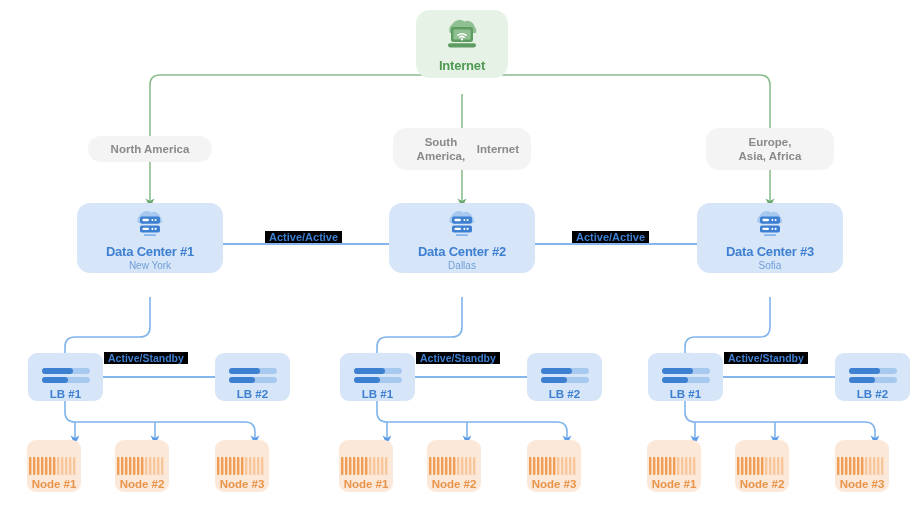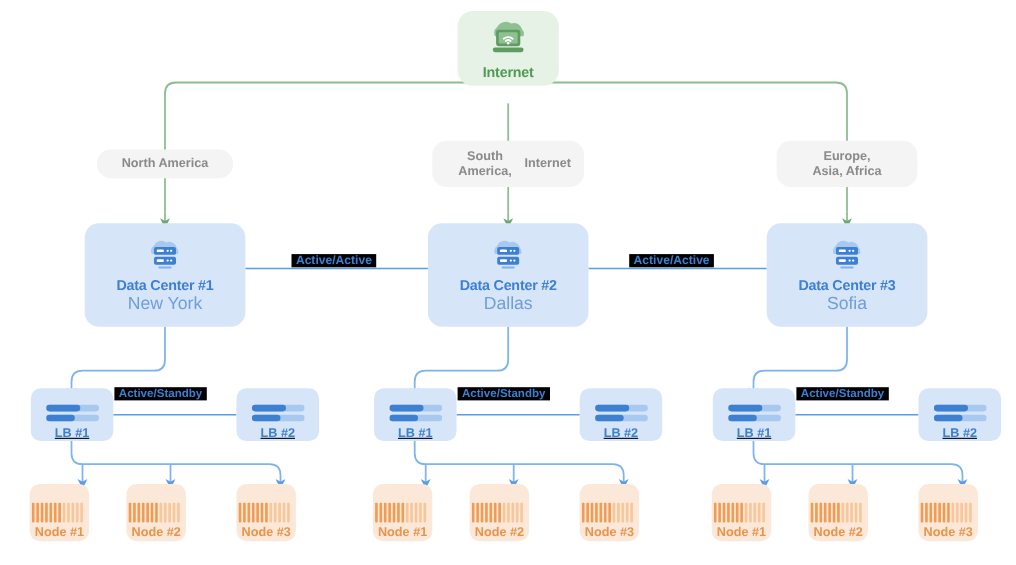--- a/index.html
+++ b/index.html
@@ -67,47 +67,46 @@
     font-weight: bold;
     color: #8a8a8a;
     line-height: 14px;
     z-index: 5;
     padding: 0 12px;
   }
 
   
   .dc-box {
     width: 146px;
-    height: 94px;
+    height: 70px;
     background: #d7e5f8;
     border-radius: 13px;
     z-index: 5;
   }
   .dc-icon { width: 40px; height: 36px; display:block; margin-bottom: 2px;}
   .dc-title {
     font-size: 13px;
     font-weight: bold;
     color: #3d7fd1;
     letter-spacing: -0.2px;
   }
   .dc-sub {
-    font-size: 16px;
+    font-size: 10px;
     color: #6f9fd8;
     margin-top: 1px;
   }
 
   
   .lb-box {
     width: 75px;
     height: 48px;
     background: #d7e5f8;
     border-radius: 9px;
     z-index: 5;
     padding-top: 12px;
-    text-decoration: underline;
   }
   .lb-icon { width: 48px; height: 18px; display:block; }
   .lb-label {
     font-size: 11.5px;
     font-weight: bold;
     color: #3d7fd1;
     margin-top: 3px;
   }
 
   

